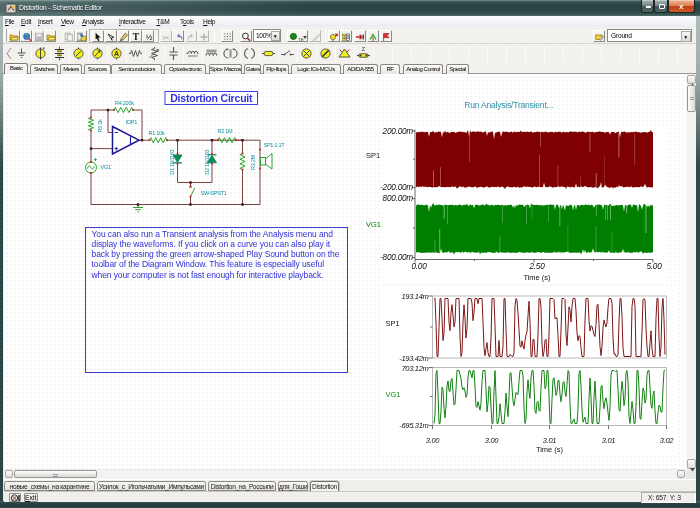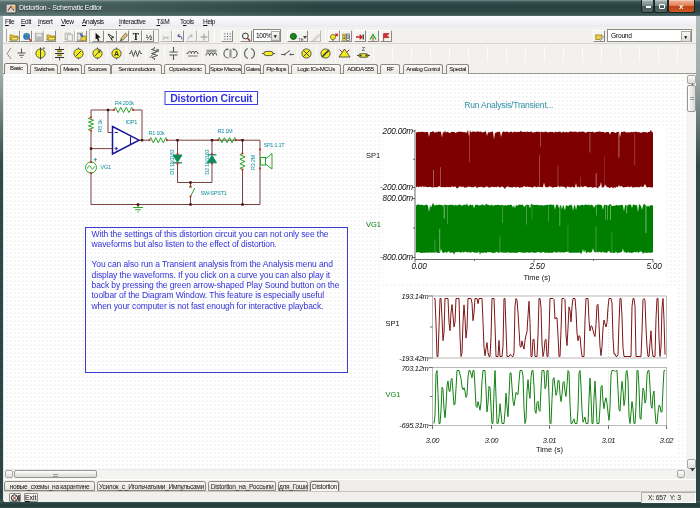--- a/index.html
+++ b/index.html
@@ -554,21 +554,20 @@
         <text x="487.5" y="369">3.00</text>
         <text x="545.5" y="369">3.01</text>
         <text x="604.5" y="369">3.01</text>
         <text x="662.5" y="369">3.02</text>
       </g>
       <text x="545.5" y="378" text-anchor="middle" font-size="7.5" fill="#111">Time (s)</text>
       <text x="381.5" y="252" font-size="7.5" fill="#111">SP1</text>
       <text x="381.5" y="322.5" font-size="7.5" fill="#0d870d">VG1</text>
 </svg>
 <div class="abs" id="note">
-<p>With the settings of this distortion circuit you can not only see the<br>waveforms but also listen to the effect of distortion.</p>
 <p>You can also run a Transient analysis from the Analysis menu and<br>display the waveforms. If you click on a curve you can also play it<br>back by pressing the green arrow-shaped Play Sound button on the<br>toolbar of the Diagram Window. This feature is especially useful<br>when your computer is not fast enough for interactive playback.</p>
 </div>
 </div>
 
 <div class="abs" id="vscroll">
 <div class="sbtn" style="left:0.5px;top:0.5px;width:9px;height:9.5px"><svg width="9" height="9">
         <path d="M4.5 2.5 L7 6 L2 6 Z" fill="#444"></path>
       </svg></div>
 <div class="abs" id="vthumb">
       <div style="position:absolute;left:2px;top:11px;width:4px;height:1px;background:#999;box-shadow:0 2px 0 #999"></div>

